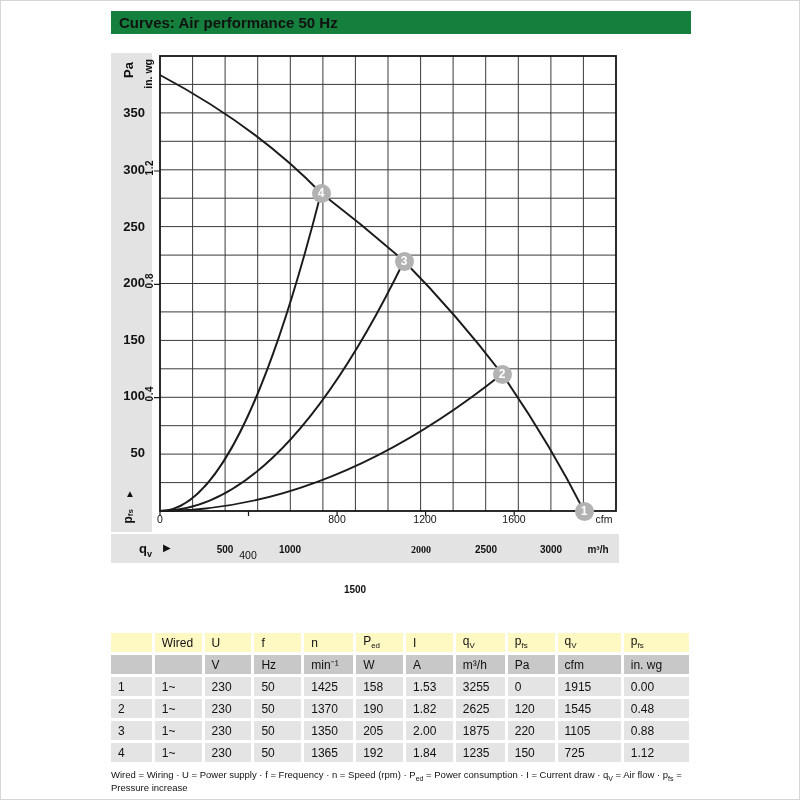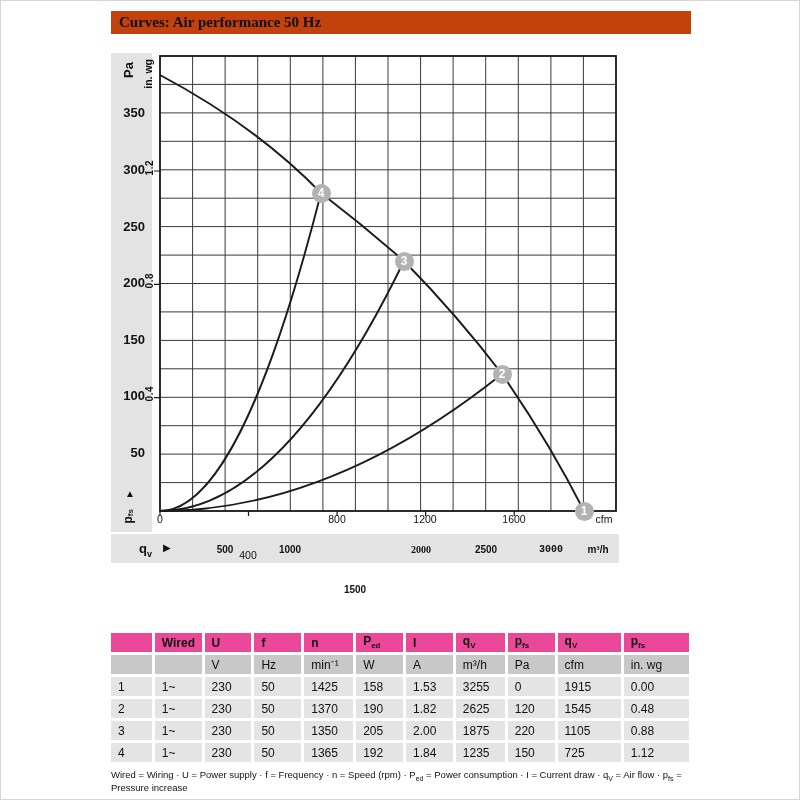--- a/index.html
+++ b/index.html
@@ -1,35 +1,35 @@
 <!DOCTYPE html>
 <html><head>
 <meta charset="utf-8">
 <style>
   html,body{margin:0;padding:0;background:#fff;}
   .page{position:relative;width:800px;height:800px;background:#fff;border:1px solid #d6d6d6;box-sizing:border-box;
         font-family:"Liberation Sans",sans-serif;color:#111;overflow:hidden;}
   .abs{position:absolute;}
-  .title-bar{left:110px;top:10px;width:580px;height:23px;background:#c2410c;
-             font-size:15px;font-weight:bold;line-height:23px;padding-left:8px;box-sizing:border-box;font-family:Liberation Serif, serif;}
+  .title-bar{left:110px;top:10px;width:580px;height:23px;background:#15803d;
+             font-size:15px;font-weight:bold;line-height:23px;padding-left:8px;box-sizing:border-box;}
   .ystrip{left:110px;top:52px;width:41px;height:479px;background:#e3e3e3;}
   .xbar{left:110px;top:533px;width:508px;height:29px;background:#e3e3e3;}
   .svgwrap{left:0;top:0;width:800px;height:800px;}
   .vtext{writing-mode:vertical-rl;transform:rotate(180deg);}
   .patick{left:112px;width:32px;text-align:right;font-size:13px;font-weight:bold;line-height:16px;}
   .inwgtick{left:143px;font-size:10px;font-weight:bold;letter-spacing:0.5px;}
   .cfmtick{top:512px;width:36px;text-align:center;font-size:10.5px;line-height:13px;}
   .m3htick{top:539px;width:50px;text-align:center;font-size:10px;font-weight:bold;line-height:20px;}
   .marker{width:19px;height:19px;border-radius:50%;background:#b2b2b2;color:#fff;
           font-size:12px;font-weight:bold;line-height:19px;text-align:center;z-index:3;}
   .mv-bar{left:110px;top:596px;width:580px;height:24px;background:#eeeeee;border-top:1px solid #c9c9c9;
           border-bottom:2px solid #8f8f8f;font-size:15px;line-height:22px;padding-left:6px;box-sizing:border-box;}
   table.mv{left:107px;top:629px;width:584px;border-collapse:separate;border-spacing:3px;table-layout:fixed;position:absolute;}
   table.mv td,table.mv th{height:19px;padding:0 0 0 7px;font-size:12px;text-align:left;vertical-align:middle;overflow:hidden;white-space:nowrap;}
-  table.mv th{background:#ec4899;font-weight:bold;}
+  table.mv th{background:#fef9c3;font-weight:normal;}
   table.mv td.u{background:#c8c8c8;font-weight:normal;}
   table.mv td.d{background:#e4e4e4;font-weight:normal;}
   table.mv sub{font-size:8px;}
   .legend{left:110px;top:768px;width:600px;font-size:9.5px;color:#111;}
   .legend sub{font-size:7px;}
   .arrow{font-size:10px;}
 </style>
 </head>
 <body>
 
@@ -87,21 +87,21 @@
   <span class="abs cfmtick" style="left:495px;">1600</span>
   <span class="abs cfmtick" style="left:585px;">cfm</span>
 
   <span class="abs" style="left:138px;top:540px;font-size:13px;font-weight:bold;"><span>q</span><sub style="font-size:9px;">v</sub></span>
   <span class="abs arrow" style="left:162px;top:541px;">▶</span>
   <span class="abs m3htick" style="left:199px;">500</span>
   <span class="abs m3htick" style="left:264px;">1000</span>
   <span class="abs m3htick" style="left:329px;margin-top:40px;">1500</span>
   <span class="abs m3htick" style="left:395px;font-family:Liberation Serif, serif;">2000</span>
   <span class="abs m3htick" style="left:460px;">2500</span>
-  <span class="abs m3htick" style="left:525px;font-family:Liberation Mono, monospace;">3000</span>
+  <span class="abs m3htick" style="left:525px;">3000</span>
   <span class="abs m3htick" style="left:572px;">m³/h</span>
 
   <div class="abs marker" style="left:573.5px;top:500.5px;">1</div>
   <div class="abs marker" style="left:491.5px;top:363.5px;">2</div>
   <div class="abs marker" style="left:393.5px;top:250.5px;">3</div>
   <div class="abs marker" style="left:310.5px;top:182.5px;">4</div>
 
 
   <table class="mv">
     <colgroup>

